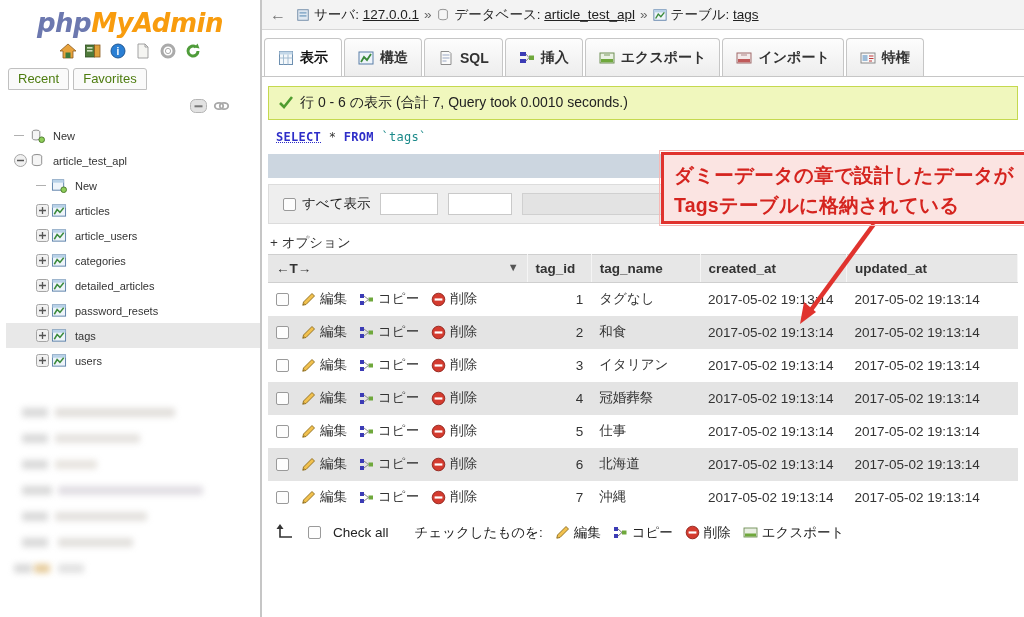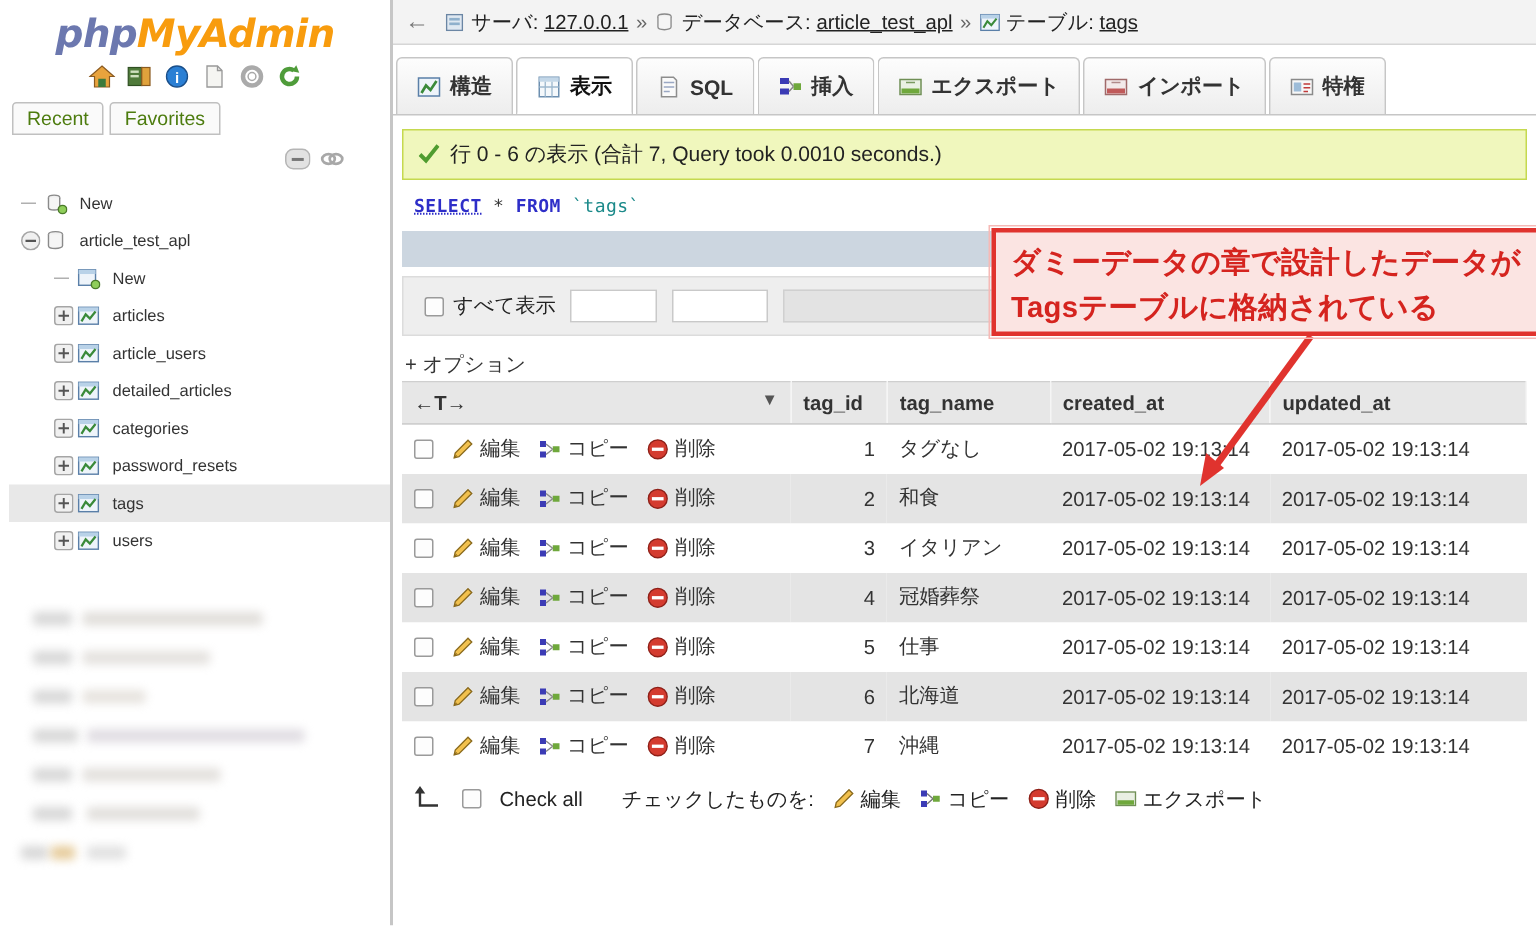--- a/index.html
+++ b/index.html
@@ -372,34 +372,34 @@
           <span class="tindent" style="width: 30px; height: 1px;"></span>
           <span class="texp"><svg width="13" height="13" viewBox="0 0 13 13">
               <rect x="0.5" y="0.5" width="12" height="12" rx="2" fill="#f0f0f0" stroke="#a5a5a5"></rect>
               <path d="M6.5,3 v7 M3,6.5 h7" stroke="#555" stroke-width="1.3"></path>
             </svg></span>
           <span class="ticon"><svg viewBox="0 0 16 16" width="16" height="15">
               <rect x="1" y="2" width="14" height="12" fill="#eef4fa" stroke="#5a7fa8"></rect>
               <rect x="1" y="2" width="14" height="3" fill="#b9d2e8"></rect>
               <path d="M3,12 L6,7 L9,10 L13,5" fill="none" stroke="#3a8a3a" stroke-width="1.6"></path>
             </svg></span>
-          <span class="tlabel">detailed_articles</span>
+          <span class="tlabel">categories</span>
         </div>
         <div class="tnode">
           <span class="tindent" style="width: 30px; height: 1px;"></span>
           <span class="texp"><svg width="13" height="13" viewBox="0 0 13 13">
               <rect x="0.5" y="0.5" width="12" height="12" rx="2" fill="#f0f0f0" stroke="#a5a5a5"></rect>
               <path d="M6.5,3 v7 M3,6.5 h7" stroke="#555" stroke-width="1.3"></path>
             </svg></span>
           <span class="ticon"><svg viewBox="0 0 16 16" width="16" height="15">
               <rect x="1" y="2" width="14" height="12" fill="#eef4fa" stroke="#5a7fa8"></rect>
               <rect x="1" y="2" width="14" height="3" fill="#b9d2e8"></rect>
               <path d="M3,12 L6,7 L9,10 L13,5" fill="none" stroke="#3a8a3a" stroke-width="1.6"></path>
             </svg></span>
-          <span class="tlabel">categories</span>
+          <span class="tlabel">detailed_articles</span>
         </div>
         <div class="tnode">
           <span class="tindent" style="width: 30px; height: 1px;"></span>
           <span class="texp"><svg width="13" height="13" viewBox="0 0 13 13">
               <rect x="0.5" y="0.5" width="12" height="12" rx="2" fill="#f0f0f0" stroke="#a5a5a5"></rect>
               <path d="M6.5,3 v7 M3,6.5 h7" stroke="#555" stroke-width="1.3"></path>
             </svg></span>
           <span class="ticon"><svg viewBox="0 0 16 16" width="16" height="15">
               <rect x="1" y="2" width="14" height="12" fill="#eef4fa" stroke="#5a7fa8"></rect>
               <rect x="1" y="2" width="14" height="3" fill="#b9d2e8"></rect>
@@ -481,34 +481,34 @@
                 <rect x="1" y="2" width="14" height="12" fill="#eef4fa" stroke="#5a7fa8"></rect>
                 <rect x="1" y="2" width="14" height="3" fill="#b9d2e8"></rect>
                 <path d="M3,12 L6,7 L9,10 L13,5" fill="none" stroke="#3a8a3a" stroke-width="1.6"></path>
               </svg></span>
             <span>テーブル: <u>tags</u></span>
           </span>
         </span>
     </div>
 
     <div class="tabs" id="tabbar">
-        <div class="tab">
-          <span class="tab-ico"><svg viewBox="0 0 16 16" width="16" height="16">
-              <rect x="1" y="2" width="14" height="12" fill="#eef4fa" stroke="#5a7fa8"></rect>
-              <path d="M3,12 L6,7 L9,10 L13,4" fill="none" stroke="#3a8a3a" stroke-width="1.8"></path>
-            </svg></span>
-          <span>構造</span>
-        </div>
         <div class="tab active">
           <span class="tab-ico"><svg viewBox="0 0 16 16" width="16" height="16">
               <rect x="1.5" y="1.5" width="13" height="13" fill="#f4f8fb" stroke="#6d8fb0"></rect>
               <rect x="1.5" y="1.5" width="13" height="3" fill="#c3d7e8"></rect>
               <path d="M1.5,8 h13 M5.5,4.5 v10 M10,4.5 v10" stroke="#9db8ce" stroke-width="0.9"></path>
             </svg></span>
           <span>表示</span>
+        </div>
+        <div class="tab">
+          <span class="tab-ico"><svg viewBox="0 0 16 16" width="16" height="16">
+              <rect x="1" y="2" width="14" height="12" fill="#eef4fa" stroke="#5a7fa8"></rect>
+              <path d="M3,12 L6,7 L9,10 L13,4" fill="none" stroke="#3a8a3a" stroke-width="1.8"></path>
+            </svg></span>
+          <span>構造</span>
         </div>
         <div class="tab">
           <span class="tab-ico"><svg viewBox="0 0 16 16" width="16" height="16">
               <path d="M3,1.5 h8 l2,2 v11 h-10 z" fill="#fafafa" stroke="#8d8d8d"></path>
               <path d="M4.5,5 h7 M4.5,8 h7 M4.5,11 h4" stroke="#9aa8c4" stroke-width="1.1"></path>
             </svg></span>
           <span>SQL</span>
         </div>
         <div class="tab">
           <span class="tab-ico"><svg viewBox="0 0 16 16" width="16" height="16">

